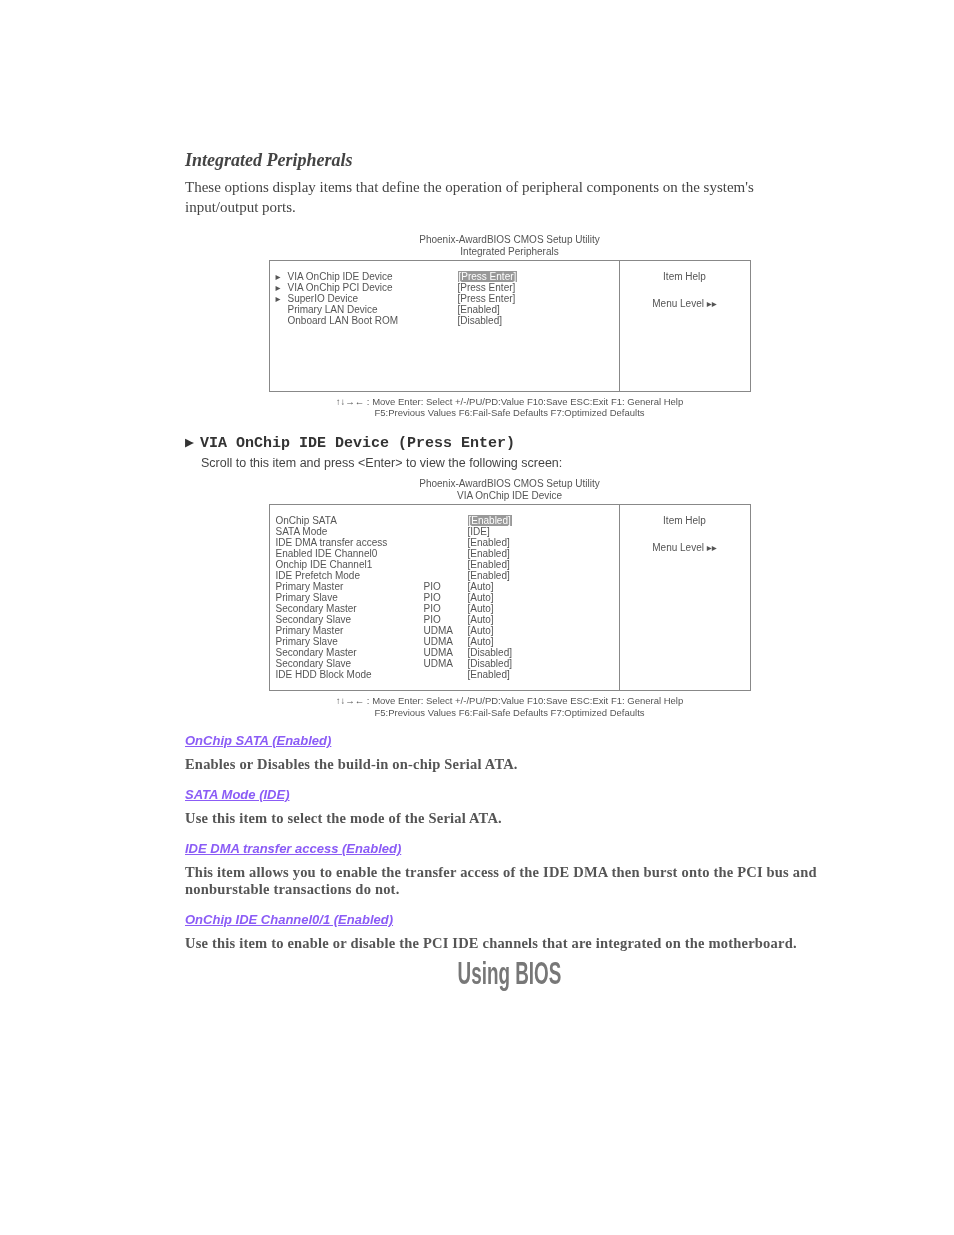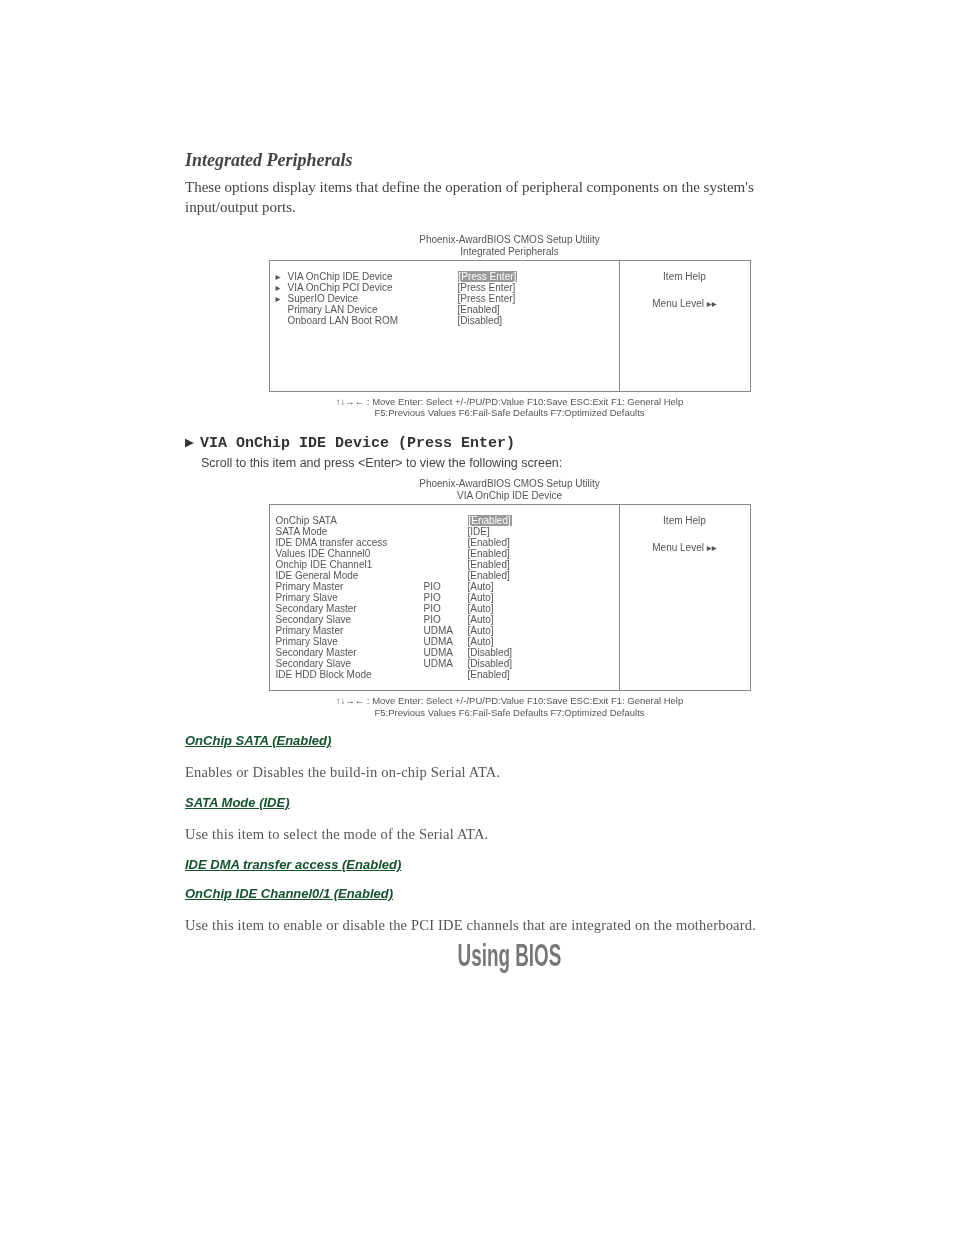--- a/index.html
+++ b/index.html
@@ -121,29 +121,30 @@
     color: #444;
     margin: 0 0 6px 16px;
   }
 
   .opt-heading {
     font-family: Arial, Helvetica, sans-serif;
     font-style: italic;
     font-weight: bold;
     text-decoration: underline;
     font-size: 13px;
-    color: #14532d;
+    color: #8b5cf6;
     margin: 14px 0 4px 0;
   }
   .opt-text {
     font-family: "Times New Roman", serif;
     font-size: 14.5px;
     color: #555;
-    margin: 16px 0 6px 0;
+    margin: 8px 0 6px 0;
     letter-spacing: 0.2px;
+    font-weight: bold;
   }
 
   .footer-brand {
     font-family: Arial, Helvetica, sans-serif;
     font-weight: bold;
     font-size: 23px;
     color: #777;
     text-align: center;
     margin-top: 8px;
     letter-spacing: 0px;
@@ -227,31 +228,31 @@
             <span class="bios-label">SATA Mode</span>
             <span class="bios-sub"></span>
             <span class="bios-value">[IDE]</span>
           </div>
           <div class="bios-row">
             <span class="bios-label">IDE DMA transfer access</span>
             <span class="bios-sub"></span>
             <span class="bios-value">[Enabled]</span>
           </div>
           <div class="bios-row">
-            <span class="bios-label">Values IDE Channel0</span>
+            <span class="bios-label">Enabled IDE Channel0</span>
             <span class="bios-sub"></span>
             <span class="bios-value">[Enabled]</span>
           </div>
           <div class="bios-row">
             <span class="bios-label">Onchip IDE Channel1</span>
             <span class="bios-sub"></span>
             <span class="bios-value">[Enabled]</span>
           </div>
           <div class="bios-row">
-            <span class="bios-label">IDE General Mode</span>
+            <span class="bios-label">IDE Prefetch Mode</span>
             <span class="bios-sub"></span>
             <span class="bios-value">[Enabled]</span>
           </div>
           <div class="bios-row">
             <span class="bios-label">Primary Master</span>
             <span class="bios-sub">PIO</span>
             <span class="bios-value">[Auto]</span>
           </div>
           <div class="bios-row">
             <span class="bios-label">Primary Slave</span>
@@ -303,19 +304,20 @@
       <span>↑↓→← : Move  Enter: Select  +/-/PU/PD:Value  F10:Save  ESC:Exit  F1: General Help</span><br>
       <span>F5:Previous Values       F6:Fail-Safe Defaults     F7:Optimized Defaults</span>
     </div>
 
     <div id="options">
         <div class="opt-heading">OnChip SATA (Enabled)</div>
         <div class="opt-text">Enables or Disables the build-in on-chip Serial ATA.</div>
         <div class="opt-heading">SATA Mode (IDE)</div>
         <div class="opt-text">Use this item to select the mode of the Serial ATA.</div>
         <div class="opt-heading">IDE DMA transfer access (Enabled)</div>
+        <div class="opt-text">This item allows you to enable the transfer access of the IDE DMA then burst onto the PCI bus and nonburstable transactions do not.</div>
         <div class="opt-heading">OnChip IDE Channel0/1 (Enabled)</div>
         <div class="opt-text">Use this item to enable or disable the PCI IDE channels that are integrated on the motherboard.</div>
       </div>
 
     <div class="footer-brand">Using BIOS</div>
   </div>
 </div>
 
 </body></html>

